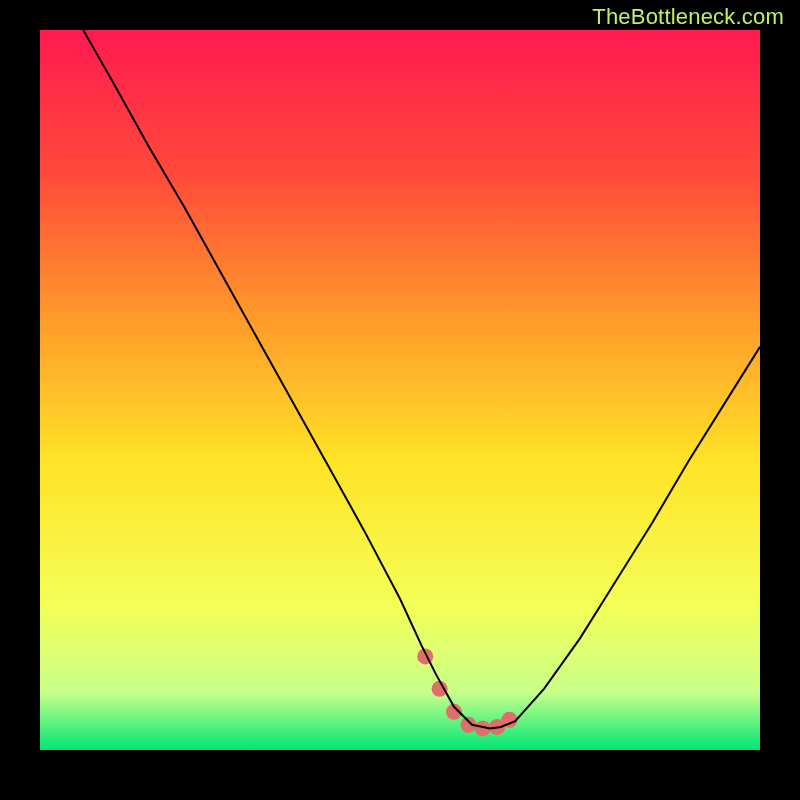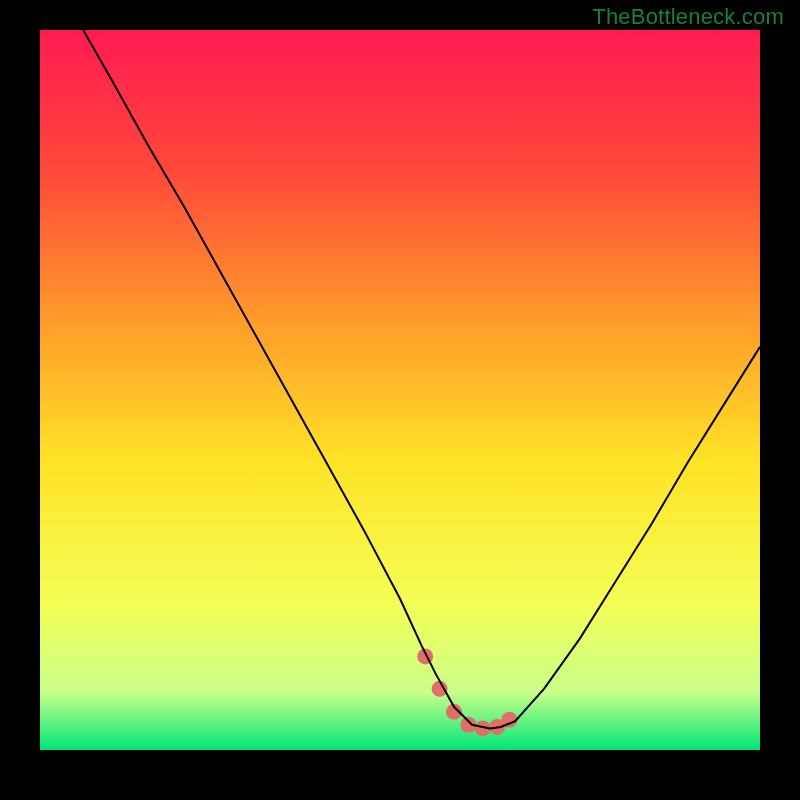--- a/index.html
+++ b/index.html
@@ -14,21 +14,21 @@
   .frame {
     position: relative;
     width: 800px;
     height: 800px;
     background: #000;
   }
   .watermark {
     position: absolute;
     top: 4px;
     right: 16px;
-    color: #15803d;
+    color: #bef264;
     font-size: 22px;
     font-weight: 500;
     letter-spacing: 0.2px;
     z-index: 5;
   }
   .plot-area {
     position: absolute;
     left: 40px;
     top: 30px;
     width: 720px;

